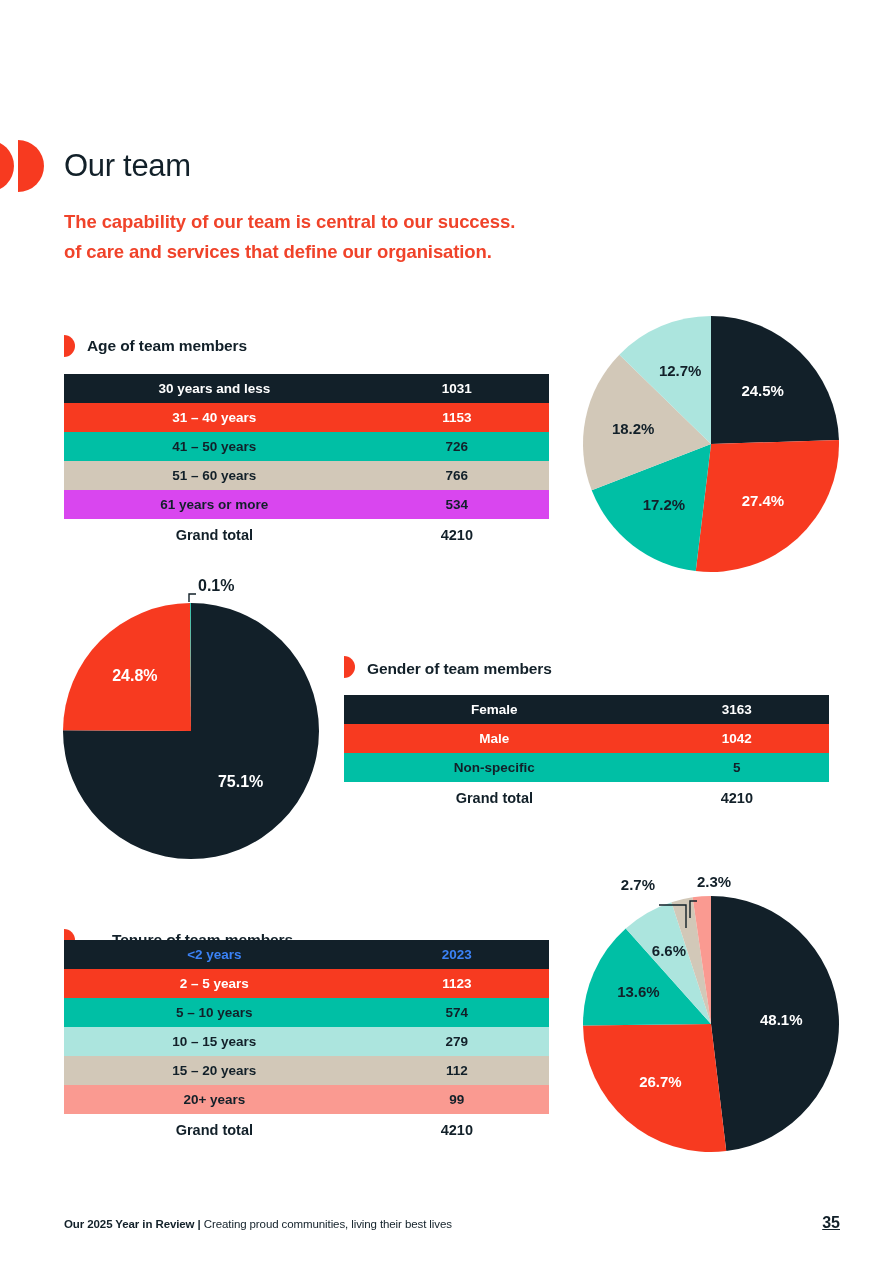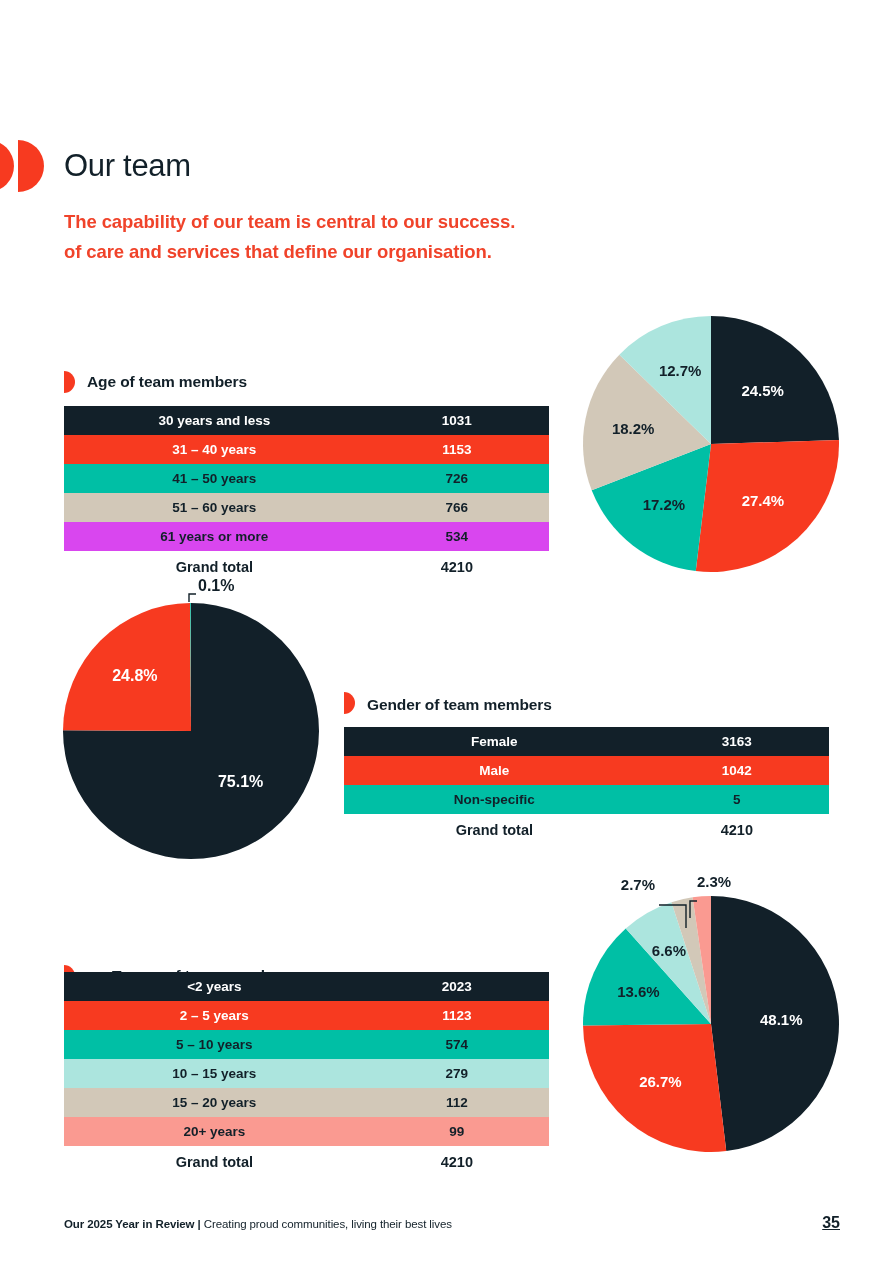--- a/index.html
+++ b/index.html
@@ -59,42 +59,40 @@
     letter-spacing: -0.1px;
   }
   .intro div { white-space: nowrap; font-weight: bold; }
 
   
   .sec-head {
     position: absolute;
     display: flex;
     align-items: center;
     gap: 12px;
-    margin-top: 36px;
   }
   .bullet {
     width: 11px;
     height: 22px;
     background: #F73A20;
     border-radius: 0 11px 11px 0;
     flex: none;
   }
   .sec-head .sec-title {
     font-size: 15.5px;
     font-weight: bold;
     color: #122029;
     letter-spacing: -0.1px;
   }
 
   
   .tbl {
     position: absolute;
     border-collapse: collapse;
     table-layout: fixed;
-    margin-top: 32px;
   }
   .tbl td {
     height: 29px;
     font-size: 13.5px;
     text-align: center;
     padding: 0;
     vertical-align: middle;
   }
   .tbl tr.r td { font-weight: bold; }
   .tbl td.c-label { }
@@ -218,21 +216,21 @@
 <div class="sec-head" style="left:64px; top:929px;gap:37px;">
   <span class="bullet"></span>
   <span class="sec-title">Tenure of team members</span>
 </div>
 <table class="tbl" id="tbl-tenure" style="left:64px; top:940px; width:485px;">
     <colgroup>
       <col style="width:62%">
       <col style="width:38%">
     </colgroup>
     <tbody>
-      <tr class="r" style="background:#122029;color:#ffffff">
+      <tr class="r" style="background:#122029;color:#3b82f6">
         <td class="c-label">&lt;2 years</td>
         <td class="c-value">2023</td>
       </tr>
       <tr class="r" style="background:#F73A20;color:#ffffff">
         <td class="c-label">2 – 5 years</td>
         <td class="c-value">1123</td>
       </tr>
       <tr class="r" style="background:#00BFA5;color:#122029">
         <td class="c-label">5 – 10 years</td>
         <td class="c-value">574</td>

